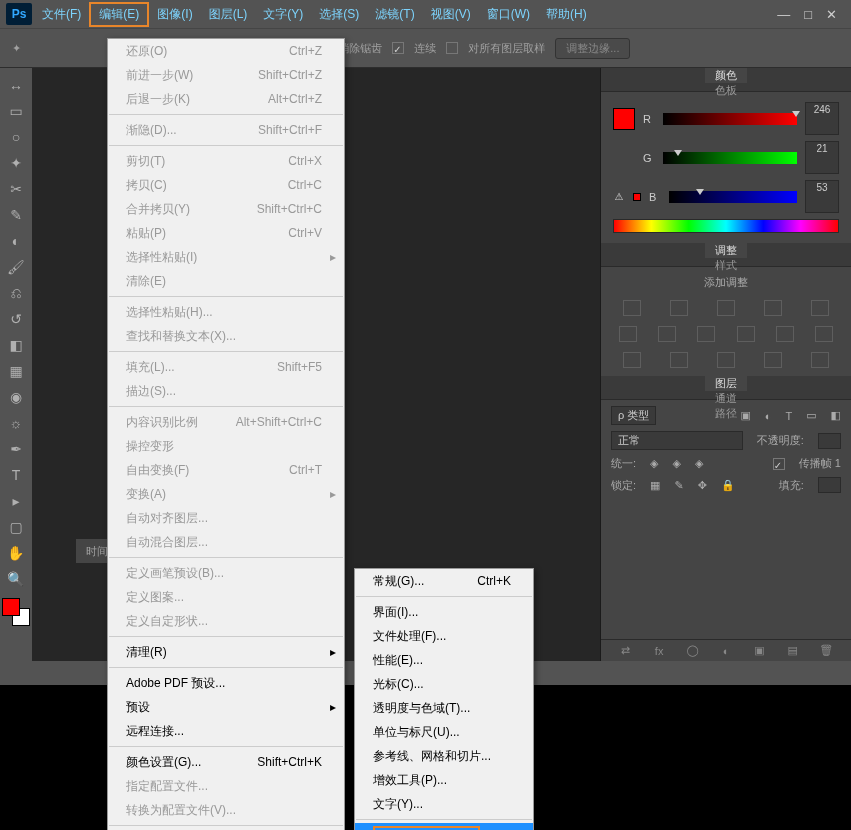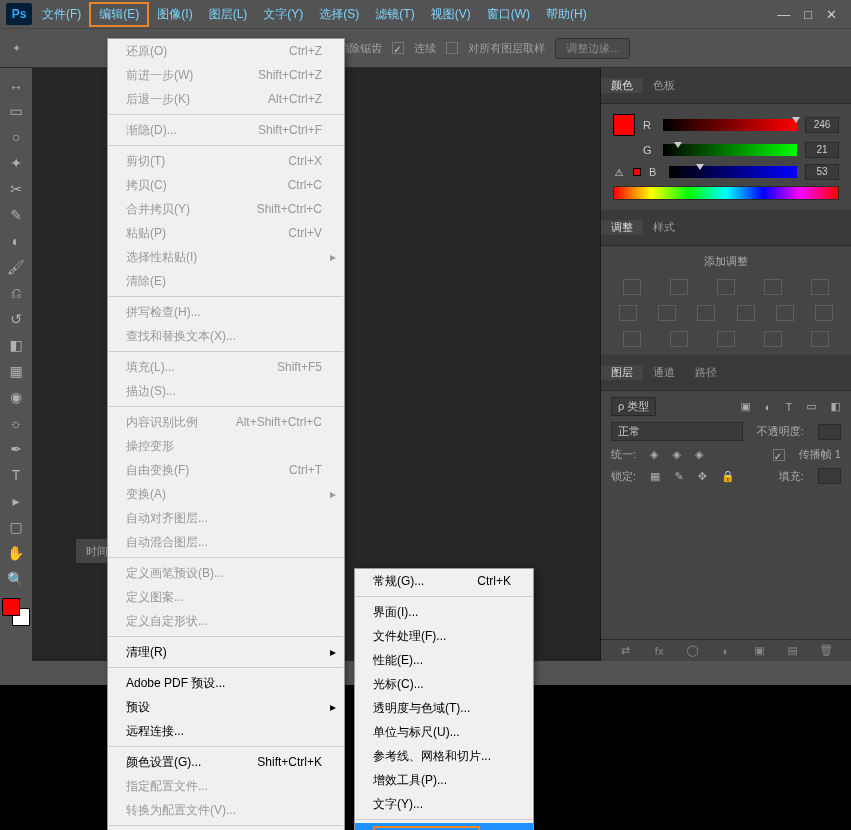--- a/index.html
+++ b/index.html
@@ -18,35 +18,35 @@
 .btn-ghost { background: #4a4a4a; border: 1px solid #333; padding: 2px 10px; color: #888; border-radius: 3px; }
 .workspace { display: flex; height: calc(100% - 92px); }
 .tools { width: 32px; background: #535353; padding: 6px 0; display: flex; flex-direction: column; align-items: center; gap: 4px; }
 .tool { width: 22px; height: 22px; display: flex; align-items: center; justify-content: center; color: #b0b0b0; font-size: 14px; }
 .fgbg { position: relative; width: 28px; height: 28px; margin-top: 4px; }
 .fg { position: absolute; width: 18px; height: 18px; background: #f00; border: 1px solid #000; top: 0; left: 0; z-index: 2; }
 .bg { position: absolute; width: 18px; height: 18px; background: #fff; border: 1px solid #000; bottom: 0; right: 0; }
 .canvas { flex: 1; background: #262626; border-right: 1px solid #1a1a1a; position: relative; }
 .timeline-tab { position: absolute; left: 44px; bottom: 98px; height: 24px; display: flex; align-items: center; color: #a0a0a0; font-size: 11px; padding: 0 10px; background: #454545; }
 .panels { width: 250px; background: #454545; display: flex; flex-direction: column; }
-.panel-tabs { display: flex; height: 36px; align-items: center; background: #3a3a3a; border-bottom: 1px solid #2a2a2a; }
+.panel-tabs { display: flex; height: 24px; align-items: center; background: #3a3a3a; border-bottom: 1px solid #2a2a2a; flex-direction: column; }
 .ptab { color: #999; font-size: 11px; padding: 0 10px; }
 .ptab.active { color: #ddd; background: #454545; }
 .color-panel { padding: 10px 12px; }
 .slider-row { display: flex; align-items: center; gap: 8px; margin-bottom: 6px; }
 .ch-label { color: #ccc; font-size: 11px; width: 12px; }
 .grad { flex: 1; height: 12px; position: relative; }
 .grad.r { background: linear-gradient(90deg, #000, #f00); }
 .grad.g { background: linear-gradient(90deg, #000, #0f0); }
 .grad.b { background: linear-gradient(90deg, #000, #00f); }
 .grad::after { content: ""; position: absolute; top: -2px; width: 0; height: 0; border-left: 4px solid transparent; border-right: 4px solid transparent; border-top: 6px solid #ccc; }
 .grad.r::after { left: 96%; }
 .grad.g::after { left: 8%; }
 .grad.b::after { left: 21%; }
-.val-box { width: 34px; height: 16px; background: #3a3a3a; border: 1px solid #2a2a2a; color: #ccc; font-size: 10px; text-align: center; line-height: 14px; }
+.val-box { width: 34px; height: 33px; background: #3a3a3a; border: 1px solid #2a2a2a; color: #ccc; font-size: 10px; text-align: center; line-height: 14px; }
 .sw-big { width: 22px; height: 22px; background: #f00; border: 1px solid #000; }
 .warn { width: 12px; height: 12px; display: inline-flex; align-items: center; justify-content: center; color: #ccc; font-size: 10px; }
 .hue-strip { height: 14px; margin-top: 6px; background: linear-gradient(90deg, #f00, #ff0, #0f0, #0ff, #00f, #f0f, #f00); border: 1px solid #2a2a2a; }
 .adjust-panel { padding: 8px 12px; color: #aaa; font-size: 11px; text-align: center; }
 .adj-row { display: flex; gap: 10px; margin-top: 10px; justify-content: space-around; }
 .adj-ic { width: 18px; height: 16px; border: 1px solid #777; opacity: .5; }
 .layers-panel { flex: 1; padding: 6px 10px; color: #aaa; font-size: 11px; }
 .lrow { display: flex; align-items: center; gap: 14px; margin-bottom: 6px; }
 .dd { background: #3a3a3a; border: 1px solid #2a2a2a; padding: 1px 6px; color: #ccc; font-size: 11px; }
 .panel-foot { height: 22px; border-top: 1px solid #2a2a2a; display: flex; align-items: center; justify-content: space-around; padding: 0 8px; }
@@ -283,21 +283,21 @@
       <span class="sc">Ctrl+V</span>
     </div>
     <div class="dd-item dis arrow">
       <span>选择性粘贴(I)</span>
     </div>
     <div class="dd-item dis">
       <span>清除(E)</span>
     </div>
     <div class="dd-sep"></div>
     <div class="dd-item dis">
-      <span>拼写检查(H)...</span>
+      <span>选择性粘贴(H)...</span>
     </div>
     <div class="dd-item dis">
       <span>查找和替换文本(X)...</span>
     </div>
     <div class="dd-sep"></div>
     <div class="dd-item dis">
       <span>填充(L)...</span>
       <span class="sc">Shift+F5</span>
     </div>
     <div class="dd-item dis">

